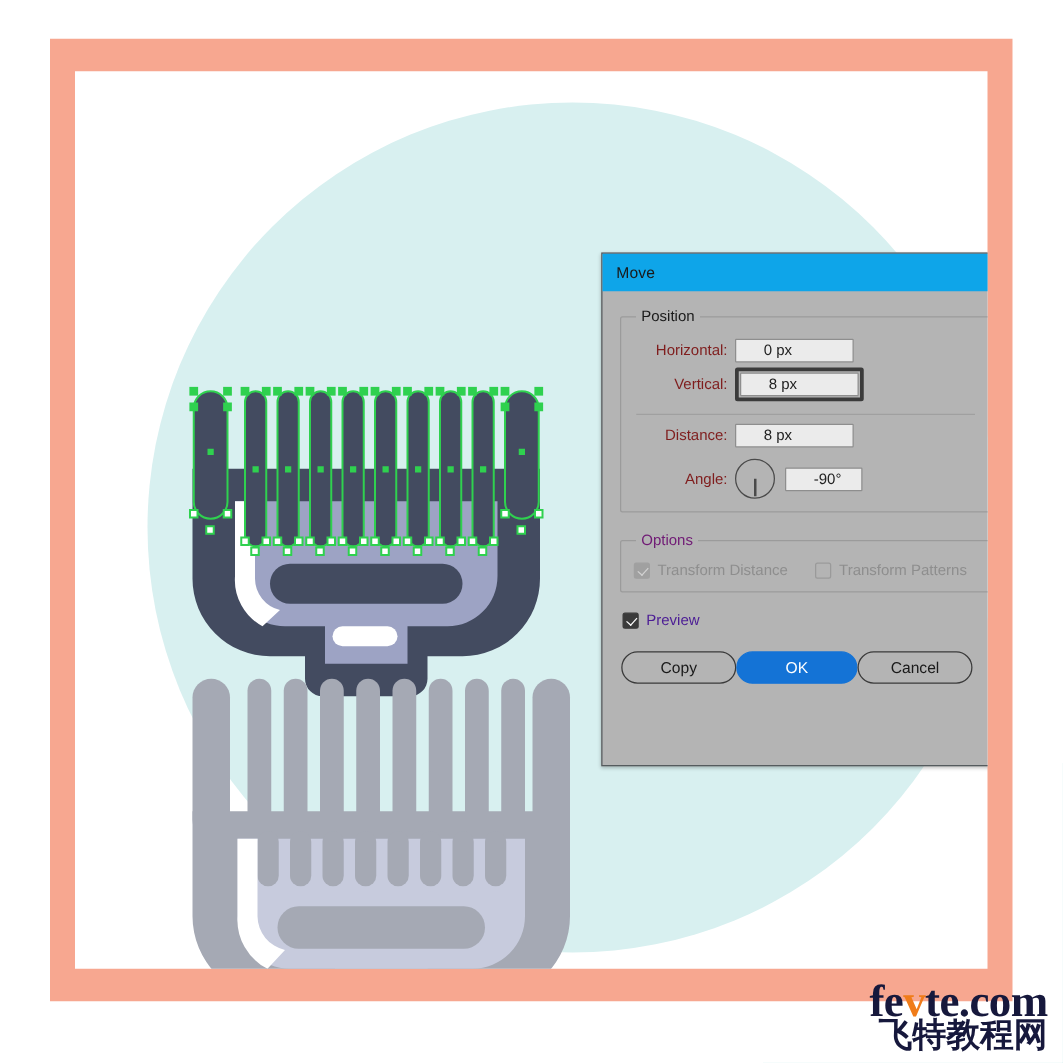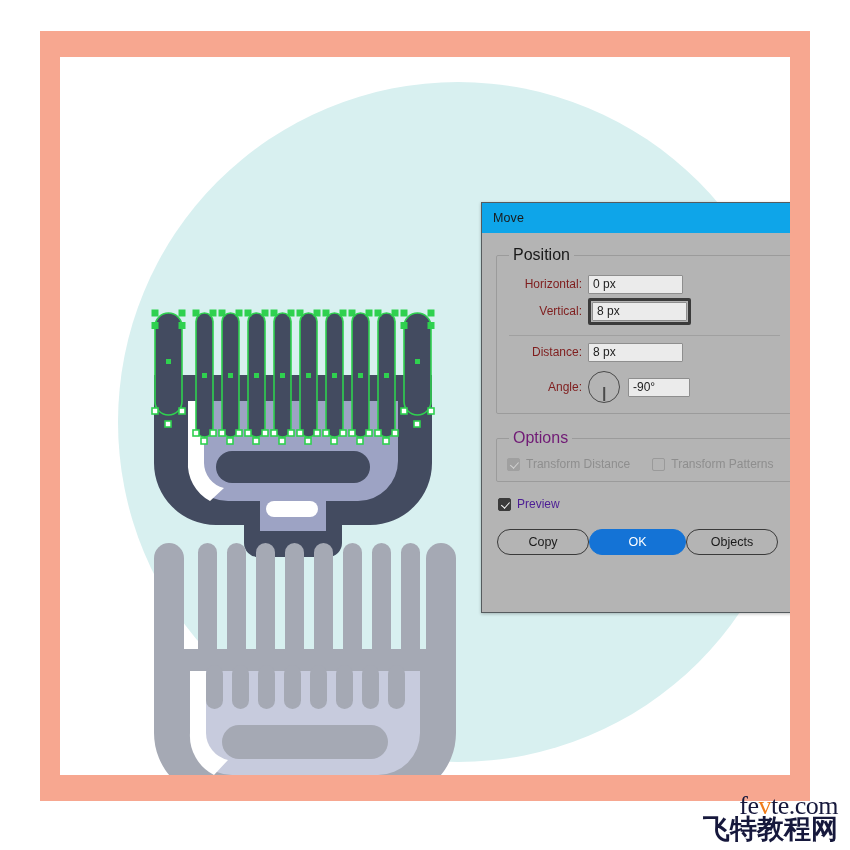--- a/index.html
+++ b/index.html
@@ -71,21 +71,21 @@
   }
 
   fieldset.group {
     border: 1px solid #9b9b9b;
     border-radius: 2px;
     margin: 0 0 15px 0;
     padding: 4px 10px 10px 10px;
     position: relative;
   }
   fieldset.group > legend {
-    font-size: 16px;
+    font-size: 12px;
     color: #1a1a1a;
     padding: 0 4px;
     margin-left: 2px;
   }
   fieldset.group.disabled > legend { color: #701a75; }
 
   .field-row {
     display: flex;
     align-items: center;
     margin: 5px 0 0 0;
@@ -99,21 +99,21 @@
     padding-right: 6px;
     white-space: nowrap;
   }
   .txtfield {
     background: #ebebeb;
     border: 1px solid #8e8e8e;
     height: 19px;
     line-height: 19px;
     font-size: 12px;
     color: #222;
-    padding-left: 4px;
+    padding-left: 22px;
     box-sizing: border-box;
     font-family: "Liberation Sans", sans-serif;
     outline: none;
     border-radius: 1px;
   }
   .txtfield.w-wide { width: 95px; }
   .txtfield.w-angle { width: 62px; }
   .focus-wrap {
     border: 3px solid #3b3b3b;
     border-radius: 2px;
@@ -216,22 +216,22 @@
   
   #watermark {
     position: absolute;
     right: 12px; bottom: 8px;
     text-align: right;
     line-height: 0.95;
     user-select: none;
   }
   #wm-latin {
     font-family: "Liberation Serif", serif;
-    font-weight: normal;
-    font-size: 26px;
+    font-weight: bold;
+    font-size: 36px;
     color: #16183c;
     letter-spacing: -0.5px;
   }
   #wm-latin .accent { color: #f07c1a; }
   #wm-cn {
     font-family: "DejaVu Sans", sans-serif;
     font-weight: bold;
     font-size: 27px;
     color: #16183c;
     letter-spacing: 0px;
@@ -455,21 +455,21 @@
         </fieldset>
 
         <div class="cbx-row" id="preview-row">
           <span class="cbx checked-enabled"></span>
           <span class="cbx-label">Preview</span>
         </div>
 
         <div id="button-row">
           <div class="btn secondary">Copy</div>
           <div class="btn primary">OK</div>
-          <div class="btn secondary">Objects</div>
+          <div class="btn secondary">Cancel</div>
         </div>
 
       </div>
     </div>
 
   </div>
 </div>
 
 <div id="watermark">
   <div id="wm-latin"><span>fe</span><span class="accent">v</span><span>te.com</span></div>

